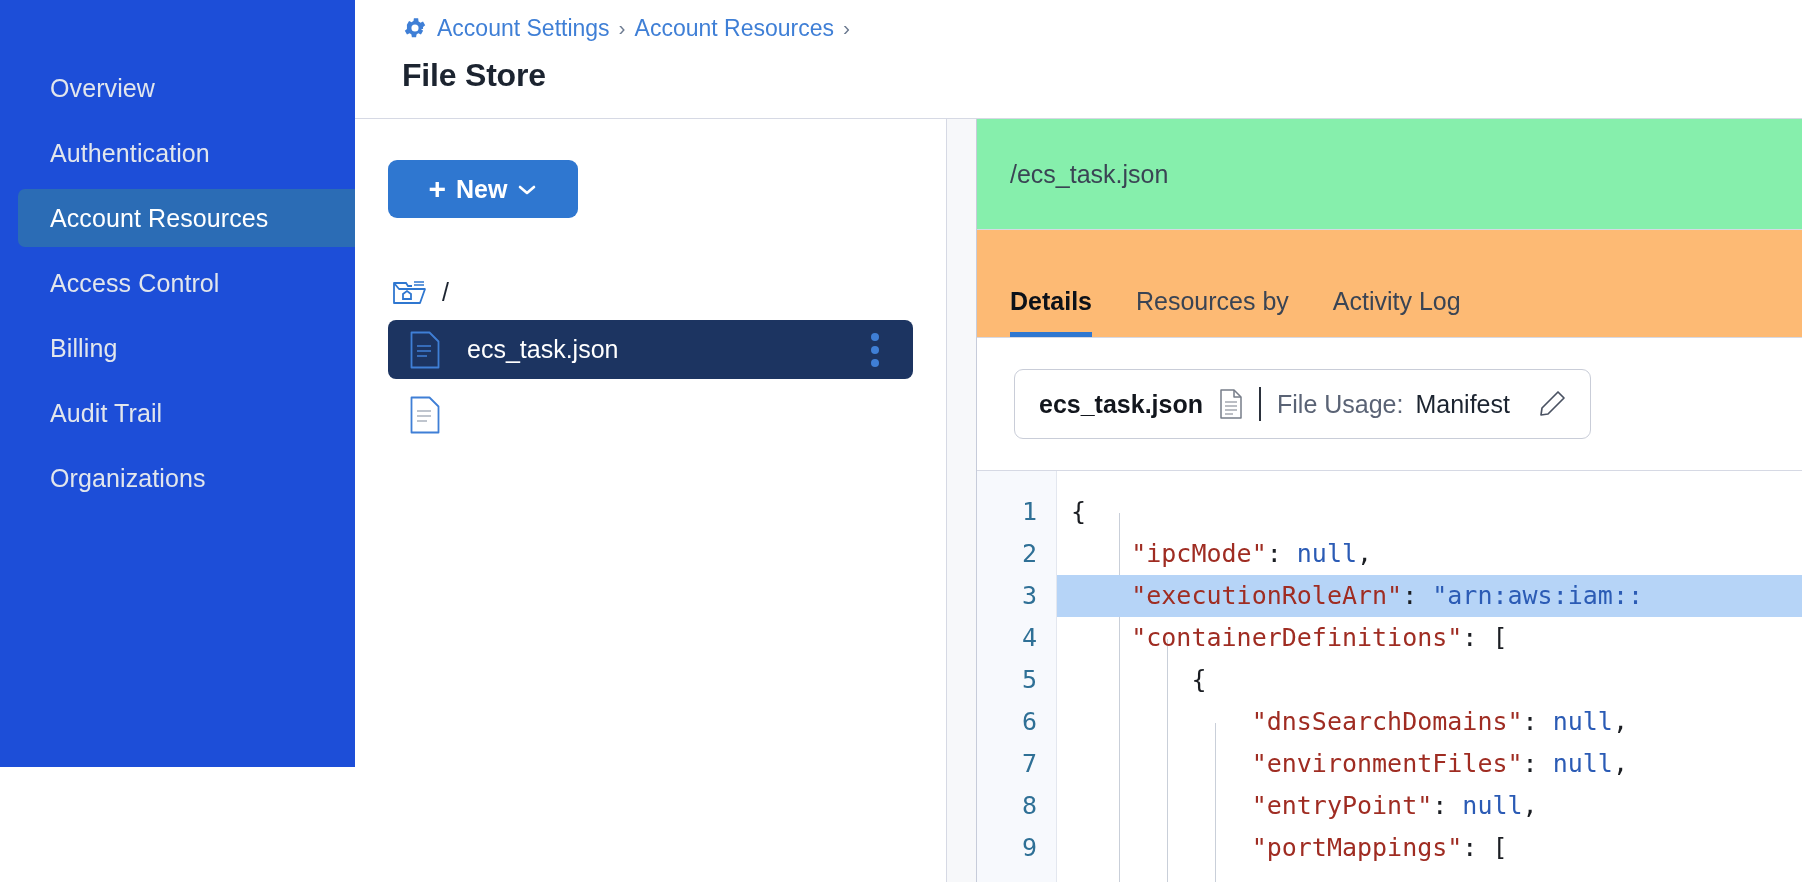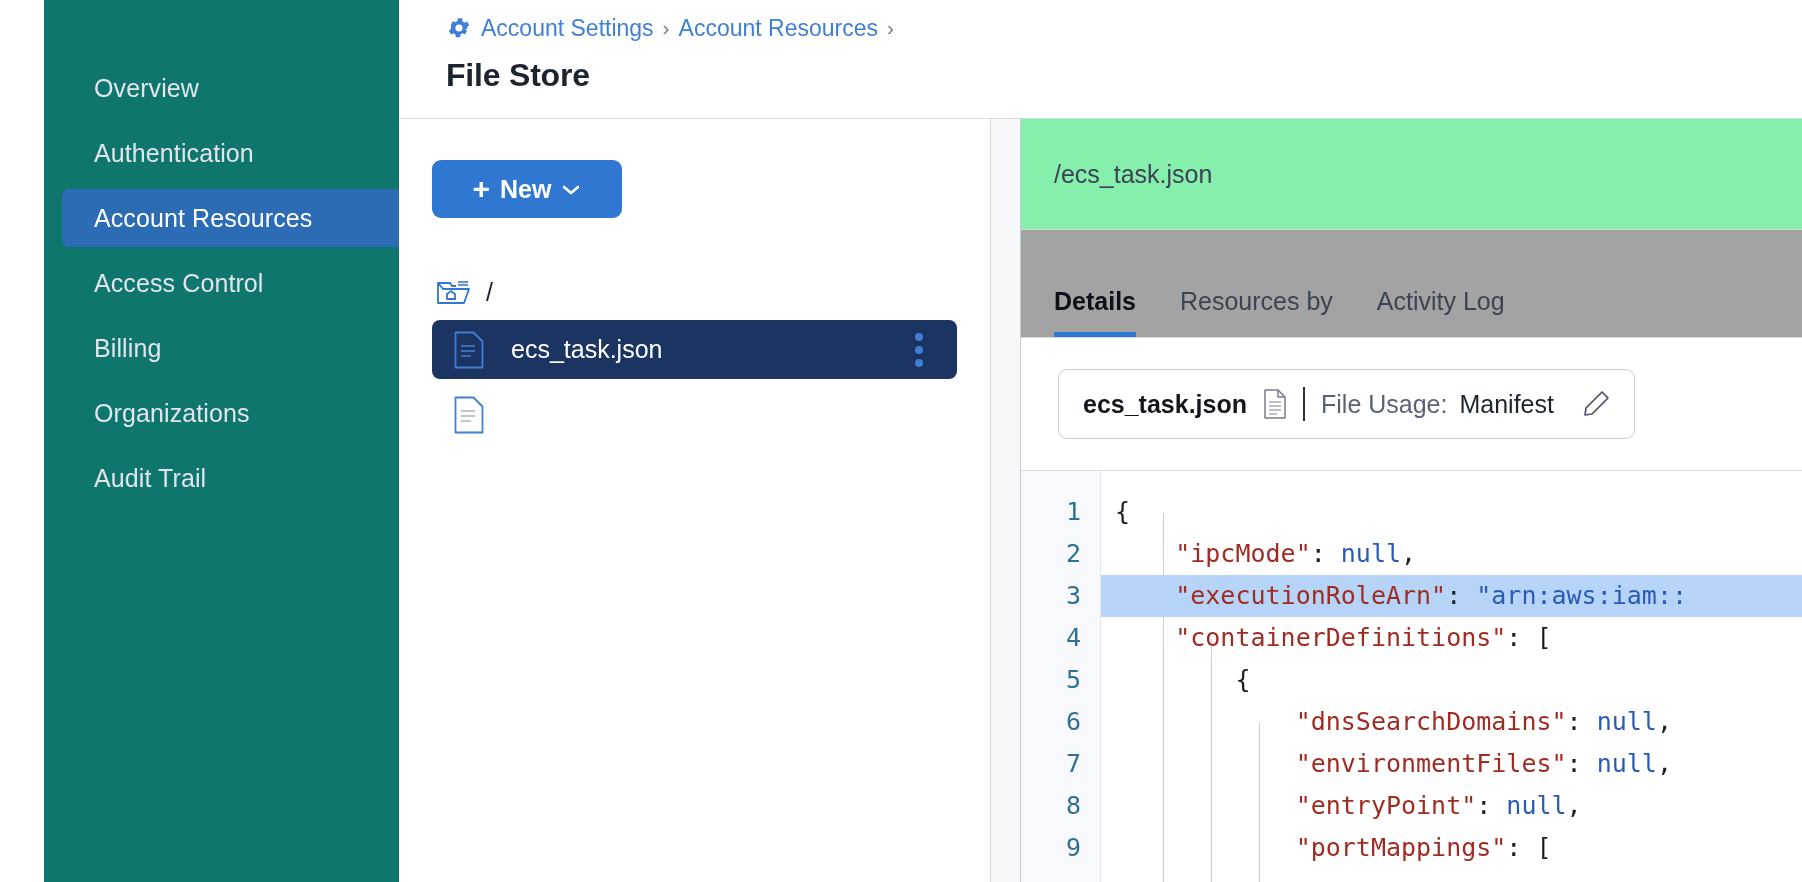--- a/index.html
+++ b/index.html
@@ -6,24 +6,24 @@
   html, body {
     width: 1802px; height: 882px;
     background: #ffffff;
     font-family: "Liberation Sans", sans-serif;
     overflow: hidden;
   }
   .app { position: relative; width: 1802px; height: 882px; display: flex; }
 
   
   .sidebar {
-    width: 355px; height: 882px; flex: 0 0 355px;
-    background: #0f766e;
+    width: 355px; height: 767px; flex: 0 0 355px;
+    background: #1d4ed8;
     padding-top: 52px;
-    position: relative; z-index: 5; margin-left: 44px;
+    position: relative; z-index: 5;
   }
   .nav-item {
     height: 58px;
     display: flex; align-items: center;
     padding-left: 32px;
     margin: 7px 0 7px 18px;
     border-radius: 7px 0 0 7px;
     color: #e2e6ec;
     font-size: 25px;
     letter-spacing: 0.1px;
@@ -123,21 +123,21 @@
     display: flex; align-items: center;
     padding-left: 33px;
   }
   .path-text { font-size: 25px; color: #3a4454; }
 
   .tabs {
     height: 108px; flex: 0 0 108px;
     display: flex; align-items: flex-end;
     padding-left: 33px; gap: 44px;
     border-bottom: 1px solid #d6d9e4;
-    background: #a3a3a3;
+    background: #fdba74;
   }
   .tab {
     font-size: 25px; color: #3a4454;
     padding-bottom: 16px;
     cursor: pointer; white-space: nowrap;
     border-bottom: 5px solid transparent;
   }
   .tab.active { color: #0c1119; font-weight: bold; border-bottom-color: #2f77d0; }
 
   .info-zone {
@@ -213,24 +213,24 @@
       <div class="nav-item active">
         <span>Account Resources</span>
       </div>
       <div class="nav-item">
         <span>Access Control</span>
       </div>
       <div class="nav-item">
         <span>Billing</span>
       </div>
       <div class="nav-item">
+        <span>Audit Trail</span>
+      </div>
+      <div class="nav-item">
         <span>Organizations</span>
-      </div>
-      <div class="nav-item">
-        <span>Audit Trail</span>
       </div>
     </nav>
 
   <div class="main">
 
     <header class="topbar">
       <div class="breadcrumb">
         <span>
           <svg class="gear-icon" viewBox="0 0 24 24" fill="#3f7fd6">
             <path d="M19.4 13a7.8 7.8 0 0 0 0-2l2-1.5-2-3.4-2.4 1a7.6 7.6 0 0 0-1.7-1L14.9 3h-3.9l-.4 2.6c-.6.2-1.2.6-1.7 1l-2.4-1-2 3.4L4.6 11a7.8 7.8 0 0 0 0 2l-2 1.5 2 3.4 2.4-1c.5.4 1.1.8 1.7 1l.4 2.6h3.9l.4-2.6c.6-.2 1.2-.6 1.7-1l2.4 1 2-3.4-2-1.5zM12 15.3A3.3 3.3 0 1 1 12 8.7a3.3 3.3 0 0 1 0 6.6z"></path>

